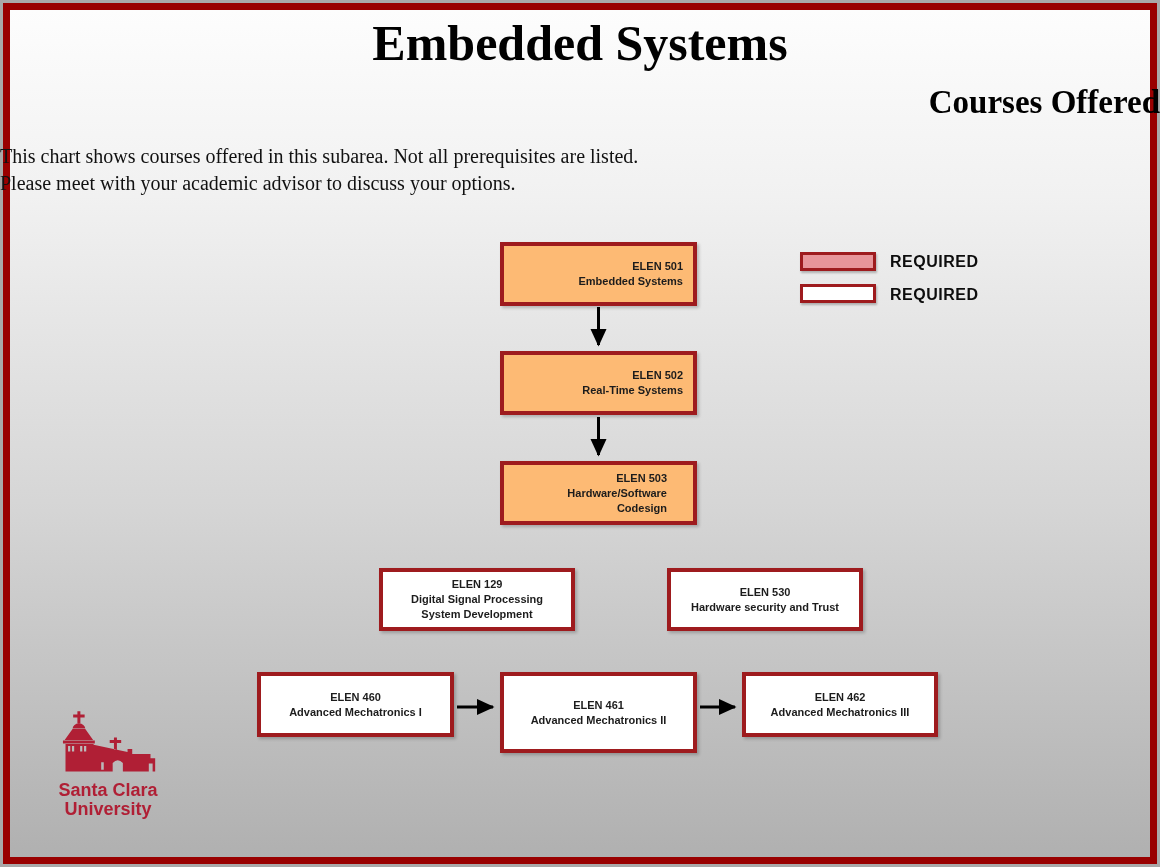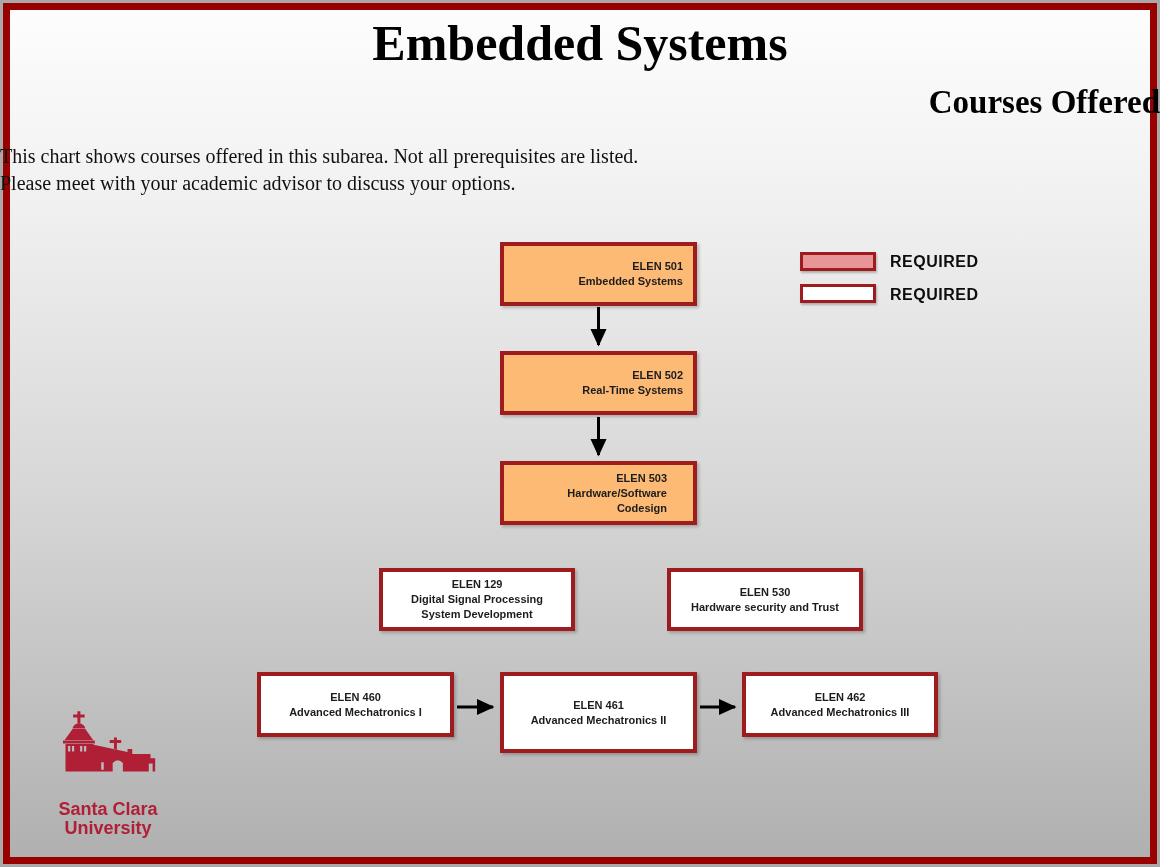--- a/index.html
+++ b/index.html
@@ -55,21 +55,21 @@
   .legend-label {
     position:absolute; font-weight:bold; font-size:16px; color:#0d0d0d;
     line-height:19px; letter-spacing:0.5px;
   }
 
   .logo {
     position:absolute; left:44px; top:700px; width:128px; text-align:center;
   }
   .logo svg { display:block; margin:0 auto; }
   .logo-text {
-    margin-top:19px; font-weight:bold; font-size:18px; line-height:19px;
+    margin-top:0; font-weight:bold; font-size:18px; line-height:19px;
     color:#B01F35;
   }
 </style>
 </head>
 <body>
 
 <div class="canvas">
   <div class="frame-outer"></div>
   <div class="frame-red"></div>
   <div class="frame-inner"></div>

